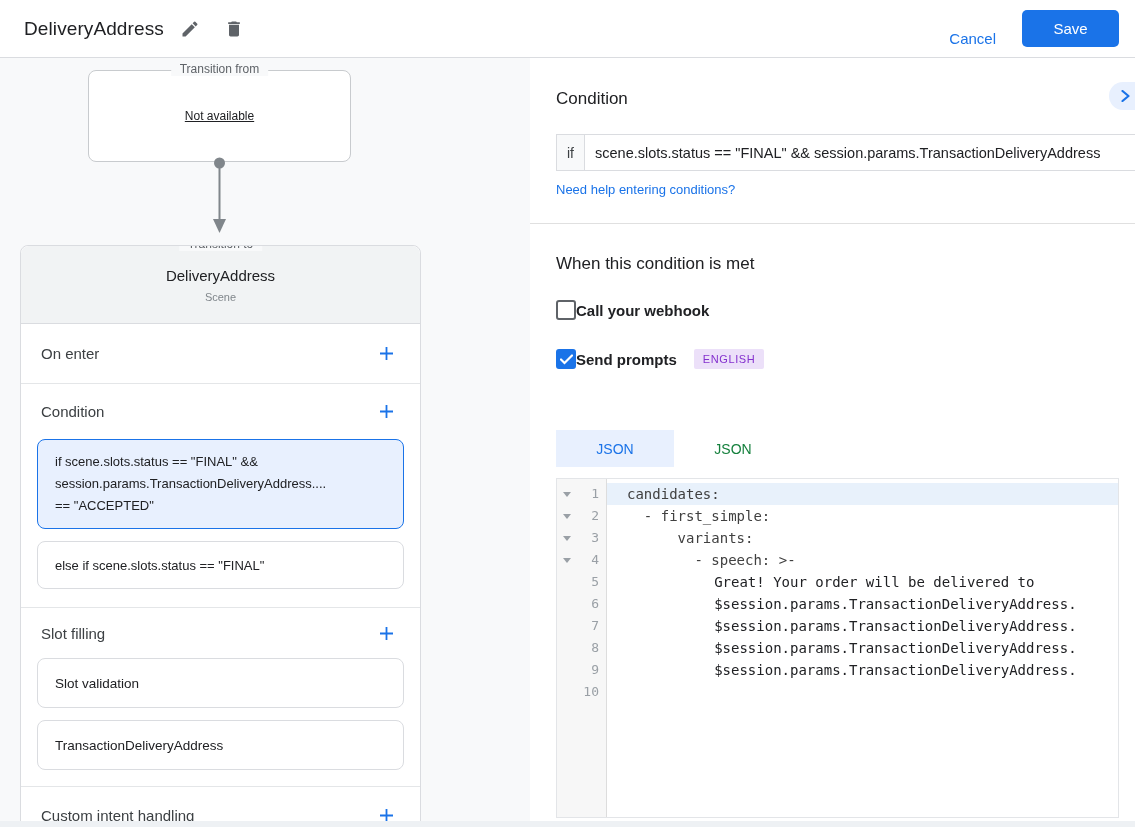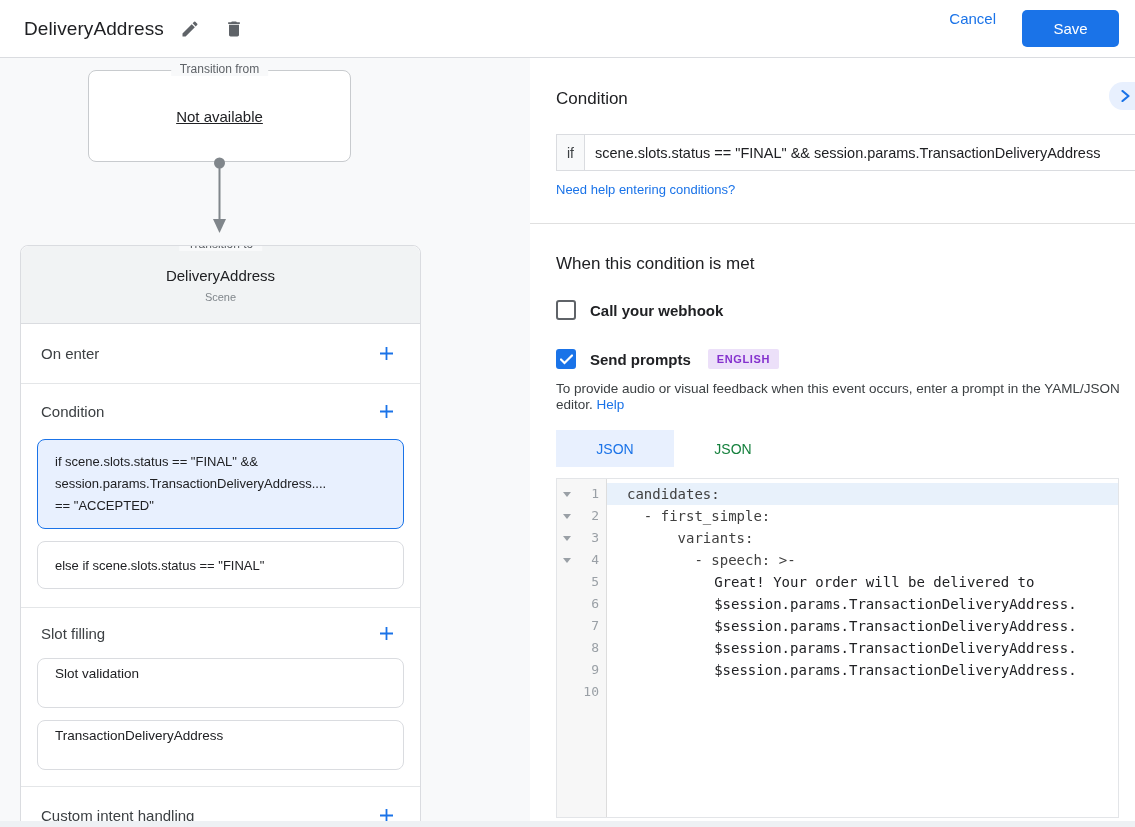--- a/index.html
+++ b/index.html
@@ -15,21 +15,21 @@
     display:flex; align-items:center; justify-content:space-between;
     padding:0 16px 0 24px; z-index:5;
   }
   .header-left { display:flex; align-items:center; gap:8px; }
   .page-title { font-size:19px; font-weight:400; color:#202124; letter-spacing:.1px; }
   .icon-btn {
     background:none; border:none; width:36px; height:36px; border-radius:50%;
     display:flex; align-items:center; justify-content:center; cursor:pointer; color:#5f6368;
   }
   .icon-btn svg { display:block; }
-  .header-right { display:flex; align-items:flex-start; gap:26px; }
+  .header-right { display:flex; align-items:flex-end; gap:26px; }
   .cancel-btn {
     background:none; border:none; color:#1a73e8; font-size:15px; font-weight:500;
     font-family:"Liberation Sans",sans-serif; cursor:pointer;
   }
   .save-btn {
     background:#1a73e8; color:#fff; border:none; border-radius:5px;
     width:97px; height:37px; font-size:15px; font-weight:500;
     font-family:"Liberation Sans",sans-serif; cursor:pointer;
   }
   
@@ -39,21 +39,21 @@
   }
   .from-box {
     position:absolute; left:88px; top:12px; width:263px; height:92px;
     background:#fff; border:1px solid #c8cbce; border-radius:8px;
     display:flex; align-items:center; justify-content:center;text-decoration:underline;
   }
   .legend {
     position:absolute; top:-9px; left:50%; transform:translateX(-50%);
     background:#f8f9fa; padding:0 9px; font-size:12px; color:#5f6368; white-space:nowrap;
   }
-  .from-status { font-size:15px; color:#202124; }
+  .from-status { font-size:12px; color:#202124; }
   .arrow-svg { position:absolute; left:211px; top:99px; }
   
   .to-card {
     position:absolute; left:20px; top:187px; width:401px; height:700px;
     background:#fff; border:1px solid #dadce0; border-radius:8px; overflow:hidden;
   }
   .to-header {
     background:#f1f3f4; height:78px; border-bottom:1px solid #dadce0;
     display:flex; flex-direction:column; align-items:center; justify-content:center; gap:7px;
     border-radius:8px 8px 0 0;
@@ -76,21 +76,21 @@
   }
   .cond-card .cline { font-size:13px; color:#202124; line-height:22px; white-space:nowrap; overflow:hidden; }
   .else-card {
     margin:0 16px 18px 16px; background:#fff; border:1px solid #dadce0;
     border-radius:8px; height:48px; display:flex; align-items:center; padding:0 17px;
     font-size:13px; color:#202124; cursor:pointer;
   }
   .row-slot { height:50px; }
   .slot-card {
     margin:0 16px 12px 16px; background:#fff; border:1px solid #dadce0;
-    border-radius:8px; height:50px; display:flex; align-items:flex-start; padding:7px 17px;
+    border-radius:8px; height:50px; display:flex; align-items:flex-end; padding:16px 17px;
     font-size:13.5px; color:#202124; cursor:pointer;
   }
   .slot-card.last { margin-bottom:16px; }
   .row-custom { height:56px; border-bottom:none; }
   
   .panel {
     position:absolute; top:58px; left:530px; width:605px; height:769px; background:#fff;
   }
   .panel-heading { position:absolute; left:26px; font-size:17px; font-weight:400; color:#202124; }
   .cond-heading { top:31px; }
@@ -115,23 +115,23 @@
   .panel-divider { position:absolute; left:0; top:165px; width:605px; border-top:1px solid #e0e0e0; }
   .when-heading { top:196px; }
   .check-row { position:absolute; left:26px; display:flex; align-items:center; }
   .row-webhook { top:242px; }
   .row-prompts { top:291px; }
   .checkbox {
     width:20px; height:20px; border:2px solid #5f6368; border-radius:3px; background:#fff;
     flex:none; cursor:pointer; display:flex; align-items:center; justify-content:center;
   }
   .checkbox.checked { background:#1a73e8; border-color:#1a73e8; }
-  .check-label { margin-left:14px; font-size:15px; font-weight:bold; color:#202124; }
+  .check-label { font-size:15px; font-weight:bold; color:#202124; }
   .lang-badge {
-    margin-left:17px; background:#ece0f9; color:#8430ce; font-size:11px; font-weight:bold;
+    margin-left:17px; background:#ece0f9; color:#8430ce; font-size:11px; font-weight:normal;
     letter-spacing:.6px; padding:4px 9px; border-radius:2px;
   }
   .helper { position:absolute; left:26px; top:323px; width:565px; font-size:13.5px;
     color:#3c4043; line-height:16px; }
   .helper a { color:#1a73e8; text-decoration:none; }
   .tabs { position:absolute; left:26px; top:372px; display:flex; }
   .tab {
     width:118px; height:37px; border:none; background:none; cursor:pointer;
     font-family:"Liberation Sans",sans-serif; font-size:14px; font-weight:500; color:#15803d;
   }
@@ -296,24 +296,20 @@
   <div class="check-row row-prompts">
     <span class="checkbox checked">
       <svg width="13" height="11" viewBox="0 0 13 11">
           <path d="M1 5.5l3.5 3.5L12 1.5" stroke="#fff" stroke-width="2.2" fill="none" stroke-linecap="round"></path>
         </svg>
     </span>
     <span class="check-label">Send prompts</span>
     <span class="lang-badge">ENGLISH</span>
   </div>
 
-  <div class="helper">
-    <span>To provide audio or visual feedback when this event occurs, enter a prompt in the YAML/JSON editor.</span>
-    <a href="#">Help</a>
-  </div>
 
   <div class="tabs">
     <button class="tab active">JSON</button>
     <button class="tab">JSON</button>
   </div>
 
   <div class="editor">
     <div class="gutter-bg"></div>
     <div class="cm-rows">
       <div class="cm-row hl">

